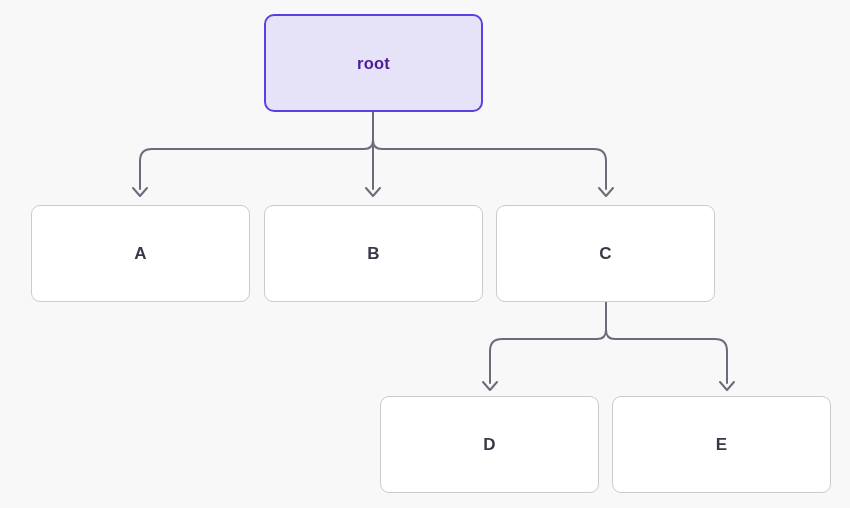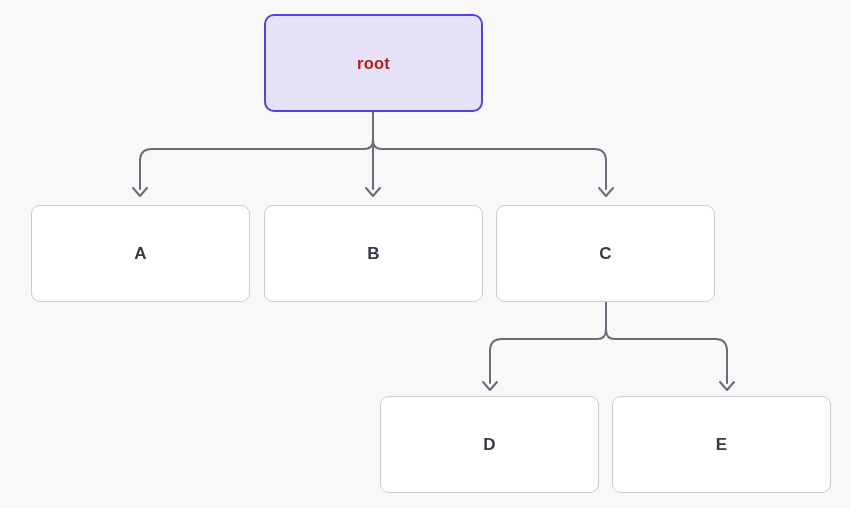--- a/index.html
+++ b/index.html
@@ -38,21 +38,21 @@
     border: 1.6px solid #c9cbd1;
     color: #383848;
     font-size: 17px;
     font-weight: 700;
     letter-spacing: 0.2px;
     user-select: none;
   }
   .node.root-node {
     background: #e6e3f8;
     border: 2.4px solid #5b3fe4;
-    color: #b91c1c;
+    color: #4c1d95;
     font-size: 16.5px;
     border-radius: 10px;
   }
   .node-label {
     line-height: 1;
     pointer-events: none;
   }
 </style>
 </head>
 <body>

